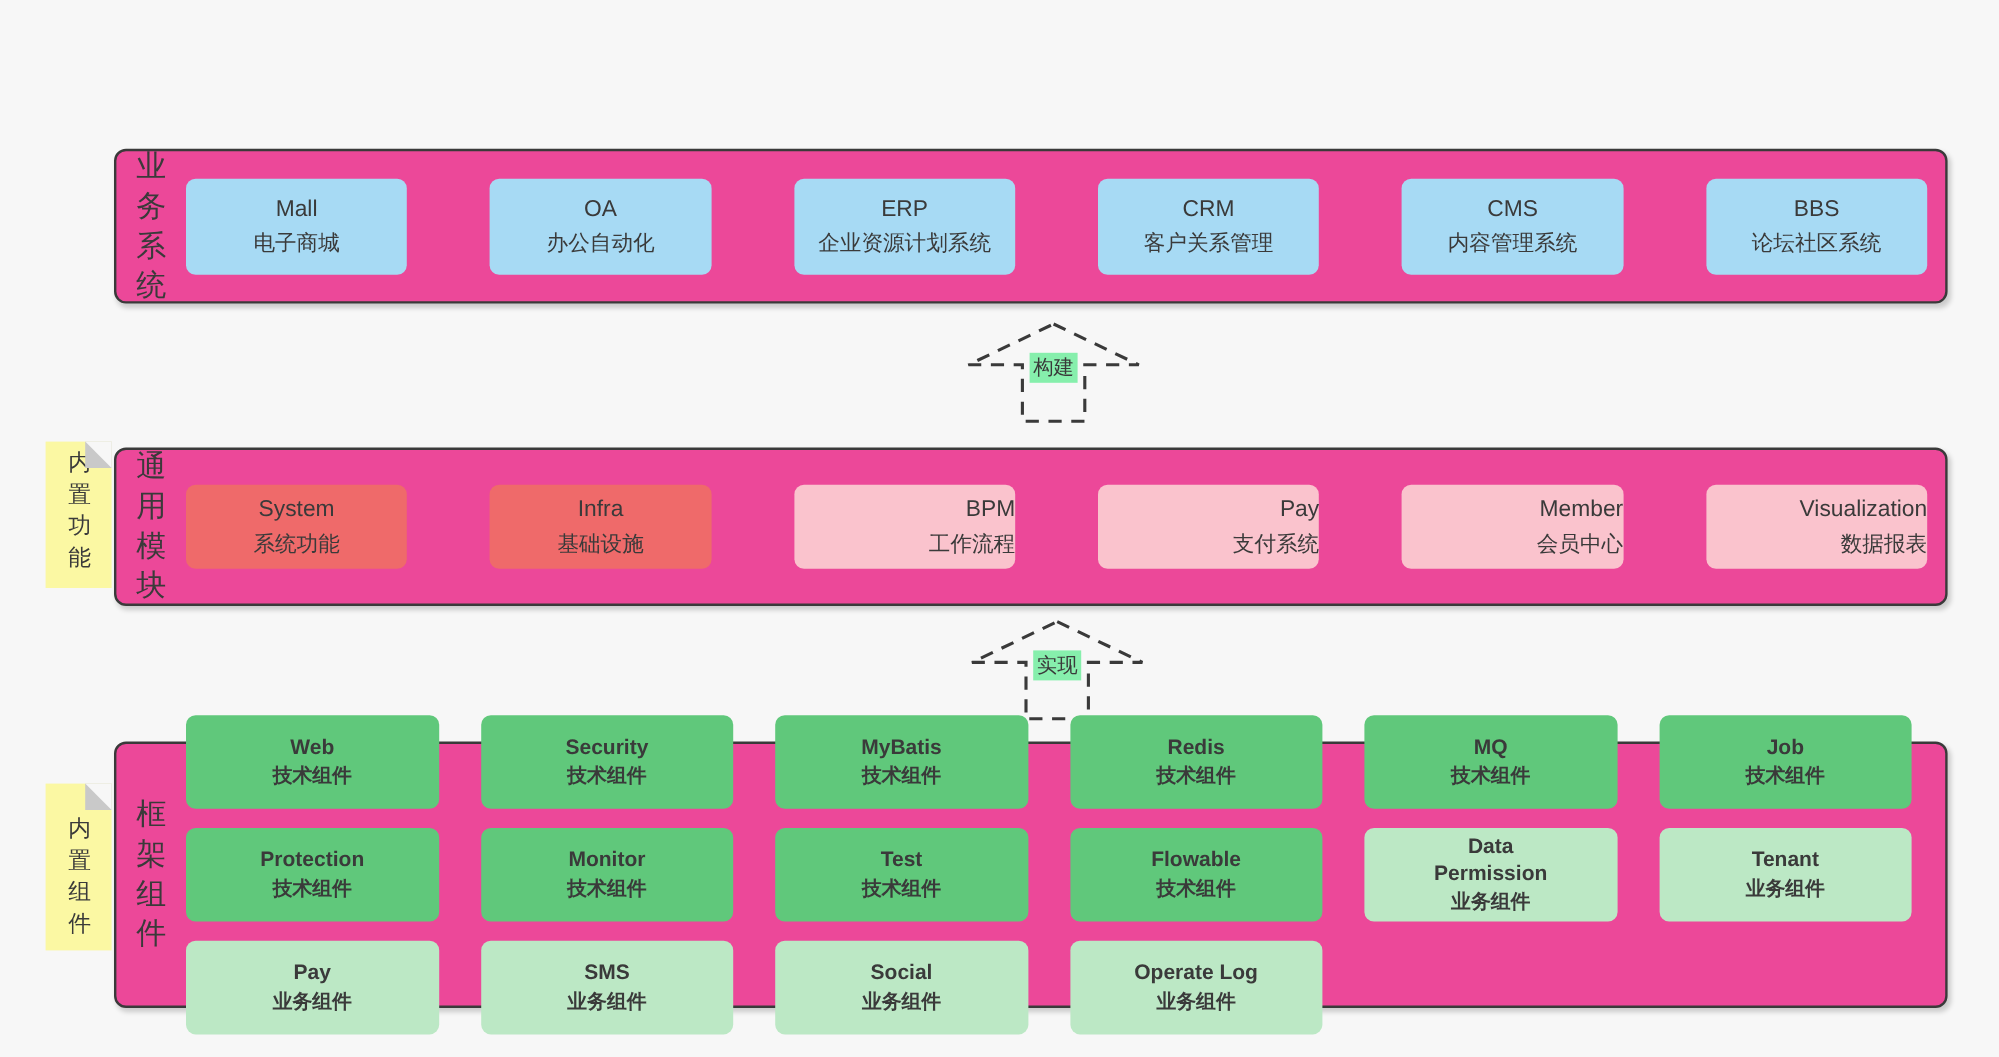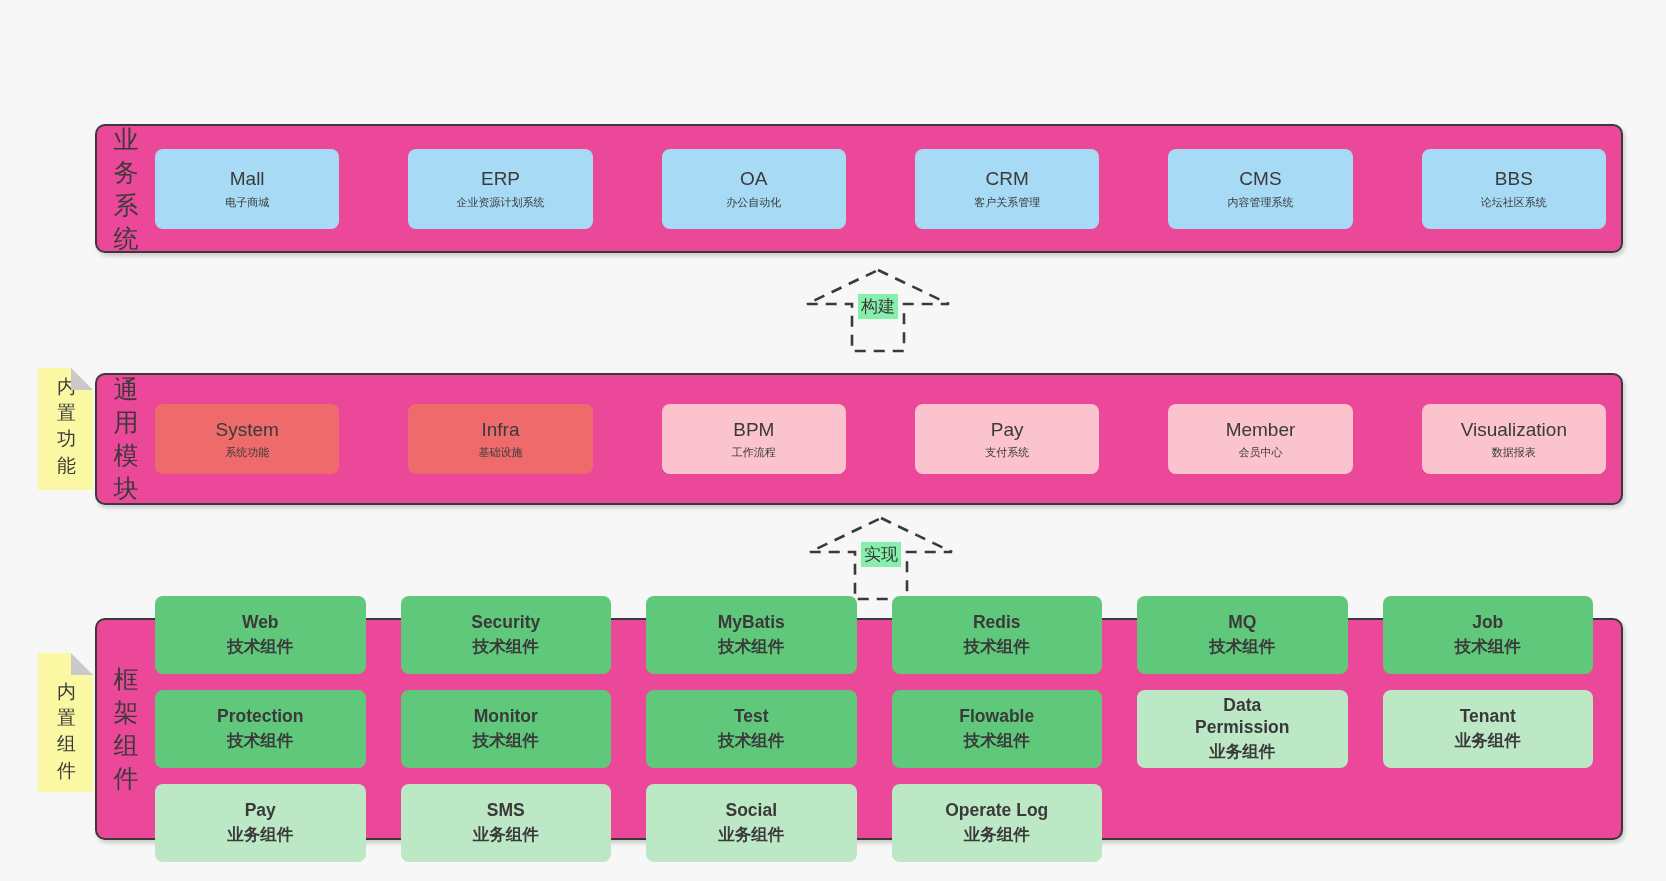--- a/index.html
+++ b/index.html
@@ -75,27 +75,27 @@
     align-items: center;
     text-align: center;
     border-radius: 8px;
     color: #3a3a3a;
   }
   .band1 .box { height: 80px; }
   .band2 .box { height: 70px; }
   .band3 .box { height: 78px; }
 
   .box .t { font-size: 19px; line-height: 1.25; }
-  .box .s { font-size: 11px; margin-top: 4px; }
+  .box .s { font-size: 18px; margin-top: 4px; }
   .band3 .box .t { font-size: 17.5px; max-width: 114px; }
   .band3 .box .s { font-size: 16.5px; margin-top: 2px; }
 
   .c-blue   { background: #a7daf4; }
   .c-red    { background: #ef6a6a; }
-  .c-pink   { background: #fac3cd; }
+  .c-pink   { background: #fac3cd; align-items: flex-end; }
   .c-green  { background: #60c87b; }
   .c-lgreen { background: #bce8c5; }
 
   
   .sticky {
     position: absolute;
     left: 38px;
     width: 55px;
     background: #fbf8a3;
     box-sizing: border-box;
@@ -150,26 +150,26 @@
   <div class="band band1">
     <div class="vlabel">
       <span>业务系统</span>
     </div>
     <div class="row6">
       <div class="box c-blue">
         <div class="t">Mall</div>
         <div class="s">电子商城</div>
       </div>
       <div class="box c-blue">
+        <div class="t">OA</div>
+        <div class="s">办公自动化</div>
+      </div>
+      <div class="box c-blue">
         <div class="t">ERP</div>
         <div class="s">企业资源计划系统</div>
-      </div>
-      <div class="box c-blue">
-        <div class="t">OA</div>
-        <div class="s">办公自动化</div>
       </div>
       <div class="box c-blue">
         <div class="t">CRM</div>
         <div class="s">客户关系管理</div>
       </div>
       <div class="box c-blue">
         <div class="t">CMS</div>
         <div class="s">内容管理系统</div>
       </div>
       <div class="box c-blue">

